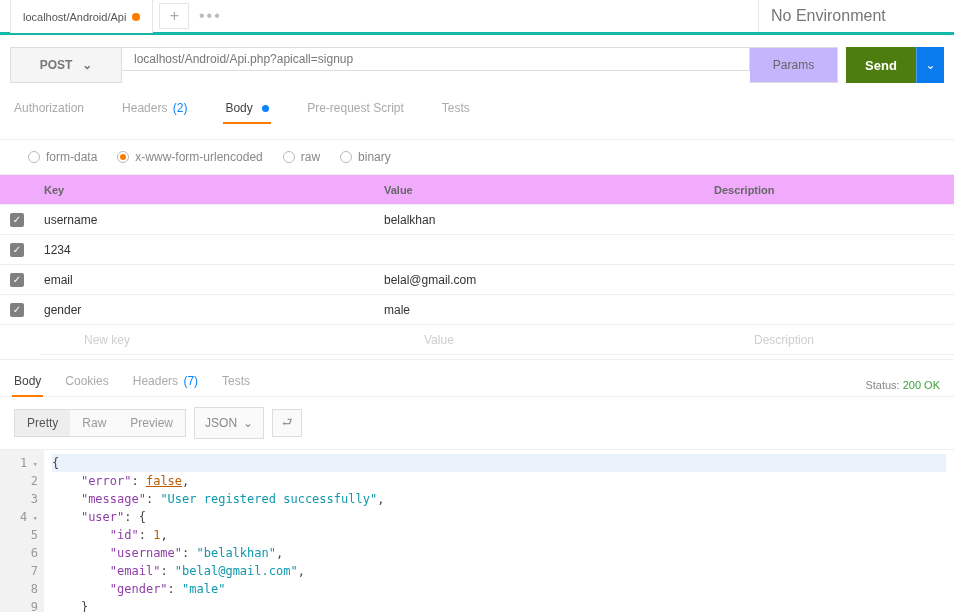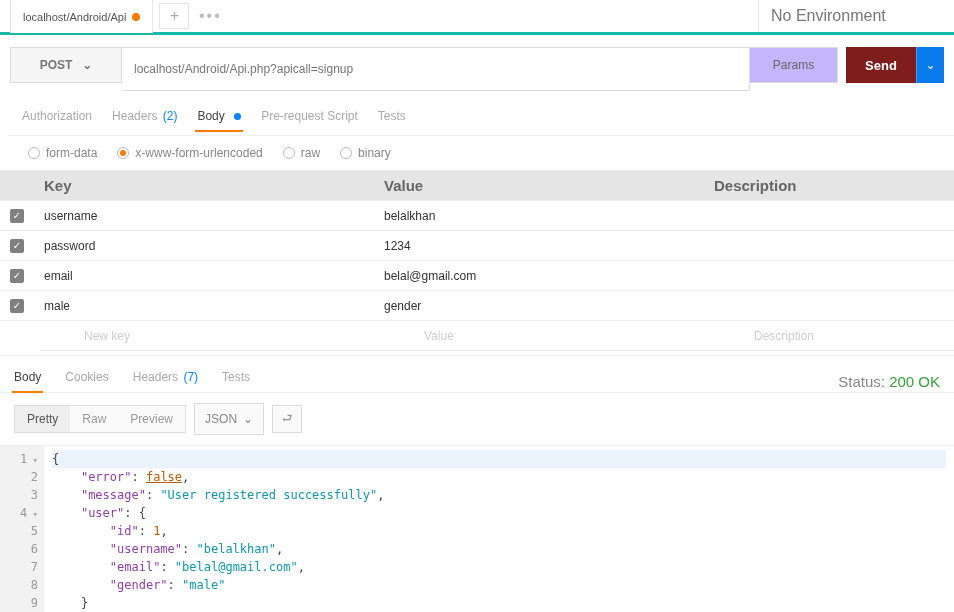--- a/index.html
+++ b/index.html
@@ -7,47 +7,47 @@
 .topbar { display: flex; border-bottom: 3px solid #14b8a6; height: 35px; }
 .tab-strip { display: flex; align-items: center; padding-left: 10px; }
 .tab { display: flex; align-items: center; padding: 0 12px; height: 34px; border: 1px solid #e6e6e6; border-bottom: none; background: #fff; font-size: 11px; color: #555; gap: 6px; }
 .dot-orange { width: 8px; height: 8px; border-radius: 50%; background: #ff7a00; }
 .tab-add { width: 30px; height: 26px; display: flex; align-items: center; justify-content: center; color: #aaa; font-size: 16px; border: 1px solid #e6e6e6; margin-left: 6px; }
 .tab-menu { width: 30px; height: 26px; display: flex; align-items: center; justify-content: center; color: #bbb; font-size: 16px; margin-left: 6px; letter-spacing: 2px; }
 .spacer { flex: 1; }
 .env-select { width: 196px; border-left: 1px solid #e6e6e6; display: flex; align-items: center; padding: 0 12px; color: #777; font-size: 16px; }
 .request-row { display: flex; padding: 12px 10px; gap: 0; }
 .method { width: 112px; height: 36px; background: #f5f5f5; border: 1px solid #ddd; display: flex; align-items: center; justify-content: center; gap: 10px; color: #777; font-size: 12px; font-weight: 600; }
-.url-input { flex: 1; height: 44px; border: 1px solid #ddd; border-left: none; padding: 0 12px; color: #777; font-size: 12px; display: flex; align-items: center; }
+.url-input { flex: 1; height: 24px; border: 1px solid #ddd; border-left: none; padding: 0 12px; color: #777; font-size: 12px; display: flex; align-items: center; }
 .params-btn { width: 88px; height: 36px; border: 1px solid #ddd; border-left: none; display:flex; align-items:center; justify-content:center; color:#666; font-size:12px; background:#c4b5fd; }
-.send-btn { margin-left: 8px; height: 36px; width: 70px; background: #7f1d1d; color:#fff; font-weight:600; display:flex; align-items:center; justify-content:center; font-size:13px; border:none; }
+.send-btn { margin-left: 8px; height: 36px; width: 70px; background: #4d7c0f; color:#fff; font-weight:600; display:flex; align-items:center; justify-content:center; font-size:13px; border:none; }
 .send-caret { height:36px; width:28px; background:#097bed; border-left:1px solid rgba(255,255,255,0.25); display:flex; align-items:center; justify-content:center; color:#fff; }
-.req-tabs { display:flex; gap:20px; padding: 6px 14px 4px; border-bottom:1px solid #eee;margin-left:8px; }
+.req-tabs { display:flex; gap:38px; padding: 6px 14px 16px; border-bottom:1px solid #eee; }
 .req-tab { padding-bottom:8px; color:#aaa; font-size:12px; cursor:pointer; position:relative; }
 .req-tab.active { color:#444; }
 .req-tab.active::after { content:''; position:absolute; left:-2px; right:-2px; bottom:-1px; height:2px; background:#ff7a00; }
 .count-badge { color:#0a84ff; margin-left:2px; }
 .dot-blue { display:inline-block; width:7px; height:7px; border-radius:50%; background:#0a84ff; margin-left:6px; vertical-align:middle; }
 .body-types { display:flex; gap:20px; padding:10px 28px; color:#888; font-size:12px; }
 .radio-wrap { display:flex; align-items:center; gap:6px; }
 .radio { width:12px; height:12px; border-radius:50%; border:1px solid #bbb; display:inline-block; position:relative; }
 .radio.checked::after { content:''; position:absolute; inset:2px; border-radius:50%; background:#ff7a00; }
 .params-table { border-top:1px solid #eee; }
 .params-head, .params-row { display:grid; grid-template-columns: 34px 340px 330px 1fr; align-items:center; border-bottom:1px solid #eee; }
-.params-head { height:30px; color:#666; font-size:15px; background:#e5e5e5; }
+.params-head { height:30px; color:#666; font-size:11px; background:#f0abfc; }
 .params-head > div { padding:0 10px; font-weight:600; }
 .params-row { height:30px; font-size:12px; color:#333; }
 .params-row > div { padding:0 10px; }
 .params-row.placeholder { color:#cfcfcf;margin-left:40px; }
 .chk { width:14px; height:14px; background:#808080; border-radius:2px; display:inline-flex; align-items:center; justify-content:center; color:#fff; font-size:10px; }
 .resp-tabs { display:flex; align-items:center; padding:14px 14px 0; gap:24px; border-top:1px solid #eee; margin-top:4px; }
 .resp-tab { color:#aaa; font-size:12px; padding-bottom:8px; position:relative; }
 .resp-tab.active { color:#444; }
 .resp-tab.active::after { content:''; position:absolute; left:-2px; right:-2px; bottom:-1px; height:2px; background:#ff7a00; }
-.status { margin-left:auto; font-size:15px; color:#888; }
+.status { margin-left:auto; font-size:11px; color:#888; }
 .status .ok { color:#3aa13a; }
 .resp-toolbar { display:flex; align-items:center; gap:8px; padding:10px 14px; border-top:1px solid #eee; }
 .seg { display:flex; border:1px solid #ddd; }
 .seg-btn { padding:6px 12px; font-size:12px; color:#999; background:#fafafa; }
 .seg-btn.active { background:#eee; color:#555; }
 .fmt-select { border:1px solid #ddd; padding:8px 10px; font-size:12px; color:#888; display:flex; align-items:center; gap:6px; background:#fafafa; }
 .wrap-btn { border:1px solid #ddd; width:30px; height:28px; display:flex; align-items:center; justify-content:center; color:#999; background:#fafafa; }
 .code-area { border-top:1px solid #eee; display:flex; font-family: Consolas, Monaco, monospace; font-size:12px; }
 .gutter { width:44px; background:#f2f2f2; color:#999; text-align:right; padding:4px 6px; line-height:1.5; }
 .gutter div { height:18px; }
@@ -141,34 +141,33 @@
   </div>
   <div id="param-rows">
       <div class="params-row">
         <div><span class="chk">✓</span></div>
         <div>username</div>
         <div>belalkhan</div>
         <div></div>
       </div>
       <div class="params-row">
         <div><span class="chk">✓</span></div>
-        <div>password</div>
         <div>1234</div>
         <div></div>
       </div>
       <div class="params-row">
         <div><span class="chk">✓</span></div>
         <div>email</div>
         <div>belal@gmail.com</div>
         <div></div>
       </div>
       <div class="params-row">
         <div><span class="chk">✓</span></div>
+        <div>gender</div>
         <div>male</div>
-        <div>gender</div>
         <div></div>
       </div>
     </div>
   <div class="params-row placeholder">
     <div></div>
     <div>New key</div>
     <div>Value</div>
     <div>Description</div>
   </div>
 </div>

